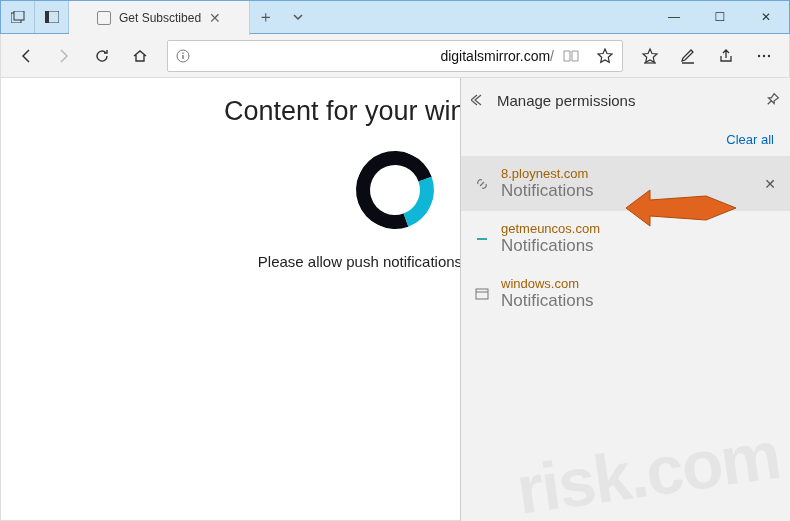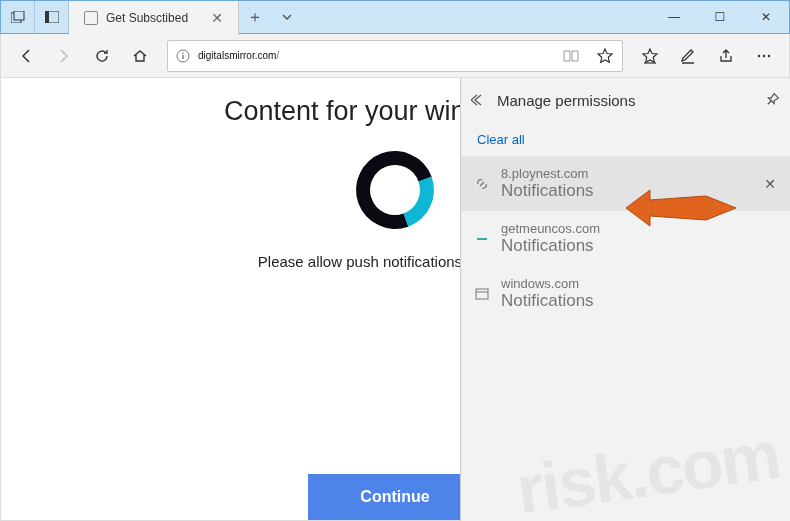--- a/index.html
+++ b/index.html
@@ -2,56 +2,56 @@
 <html><head>
 <meta charset="utf-8">
 <style>
 * { margin: 0; padding: 0; box-sizing: border-box; font-family: "Segoe UI", Tahoma, sans-serif; }
 body { width: 790px; height: 521px; background: #fff; overflow: hidden; position: relative; }
 
 .titlebar { height: 34px; background: #cde6f7; display: flex; align-items: stretch; border: 1px solid #6ea8d8; }
 .titlebar-left { display: flex; }
 .titlebar-icon { width: 34px; display: flex; align-items: center; justify-content: center; border-right: 1px solid #a8c8e0; }
 .tabs { display: flex; flex: 1; }
-.tab { display: flex; align-items: center; padding: 0 15px; gap: 8px; background: #f3f3f3; border-right: 1px solid #ccc; min-width: 170px; height: 34px; margin-top:0; }
+.tab { display: flex; align-items: center; padding: 0 28px; gap: 8px; background: #f3f3f3; border-right: 1px solid #ccc; min-width: 170px; height: 34px; margin-top:0; }
 .tab.active { background: #f3f3f3; }
 .tab-favicon { width: 14px; height: 14px; border: 1px solid #888; border-radius: 2px; }
 .tab-title { font-size: 12px; color: #333; flex: 1; }
 .tab-close { color: #666; font-size: 14px; cursor: pointer; }
 .tab-new, .tab-drop { width: 32px; display: flex; align-items: center; justify-content: center; color: #555; }
 .win-controls { display: flex; margin-left: auto; }
 .win-btn { width: 46px; display: flex; align-items: center; justify-content: center; font-size: 12px; color: #333; }
 
 .toolbar { height: 44px; background: #f3f3f3; display: flex; align-items: center; padding: 0 6px; border: 1px solid #ddd; border-top: none; }
 .tool-btn { width: 38px; height: 38px; display: flex; align-items: center; justify-content: center; color: #555; border-radius: 2px; }
 .tool-btn.disabled { color: #bbb; }
 .addr { flex: 1; height: 32px; border: 1px solid #c8c8c8; background: #fff; display: flex; align-items: center; margin: 0 8px; border-radius: 2px; }
 .addr-icon { width: 30px; display: flex; align-items: center; justify-content: center; color: #777; }
-.addr-text { flex: 1; font-size: 10px; color: #777; }
+.addr-text { flex: 1; font-size: 14px; color: #777; text-align: right; }
 .addr-text .host { color: #111; }
 .addr-right { display: flex; }
 .addr-right .addr-icon { width: 34px; }
 .right-tools { display: flex; gap: 0; }
 
 .content { position: relative; height: 443px; background: #fff; border: 1px solid #ddd; border-top: none; }
 .page { padding-top: 18px; text-align: center; }
 .page h1 { font-size: 27px; font-weight: 400; color: #222; }
 .spinner { width: 78px; height: 78px; margin: 24px auto; border-radius: 50%; border: 14px solid #0a0a12; border-right-color: #0fb6d6; transform: rotate(25deg); }
 .page p { font-size: 15px; color: #222; margin-top: 8px; }
 .continue-btn { position: absolute; bottom: 0; left: 50%; transform: translateX(-50%); width: 174px; height: 46px; background: #4e84ea; color: #fff; border: none; font-size: 16px; font-weight: 600; }
 
 .panel { position: absolute; top: 78px; right: 0; width: 330px; height: 443px; background: #f2f2f2; border-left: 1px solid #ccc; }
 .panel-header { display: flex; align-items: center; height: 44px; padding: 0 10px; gap: 10px; }
 .panel-header .title { font-size: 15px; color: #333; flex: 1; }
-.panel-clear { padding: 8px 16px; }
+.panel-clear { text-align: right; padding: 8px 16px; }
 .panel-clear a { color: #0067c0; font-size: 13px; text-decoration: none; }
 .perm-item { display: flex; align-items: center; padding: 10px 12px; gap: 10px; position: relative; }
 .perm-item.hover { background: #e3e3e3; }
 .perm-icon { width: 18px; height: 18px; display: flex; align-items: center; justify-content: center; color: #777; }
-.perm-text .domain { font-size: 13px; color: #737373; }
+.perm-text .domain { font-size: 13px; color: #a16207; }
 .perm-text .sub { font-size: 17px; color: #777; }
 .perm-close { position: absolute; right: 14px; color: #555; font-size: 14px; }
 
 .arrow { position: absolute; top: 180px; right: 54px; z-index: 50; }
 .watermark { position: absolute; bottom: 10px; right: 10px; font-size: 68px; color: rgba(0,0,0,.05); font-weight: 700; letter-spacing: -2px; transform: rotate(-8deg); pointer-events: none; }
 
 svg { display: block; }
 </style>
 </head>
 <body>
@@ -160,21 +160,20 @@
     </div>
   </div>
 </div>
 
 <div class="content">
   <div class="page">
     <h1>Content for your windows 10</h1>
     <div class="spinner"></div>
     <p>Please allow push notifications in order…</p>
   </div>
-  <button class="continue-btn">Continue</button>
 </div>
 
 <div class="panel">
   <div class="panel-header">
     <div>
       <svg width="16" height="14" viewBox="0 0 16 14">
           <path d="M10 2L4 7l6 5M6 2L0 7l6 5" fill="none" stroke="#555" stroke-width="1.2"></path>
         </svg>
     </div>
     <div class="title">Manage permissions</div>

